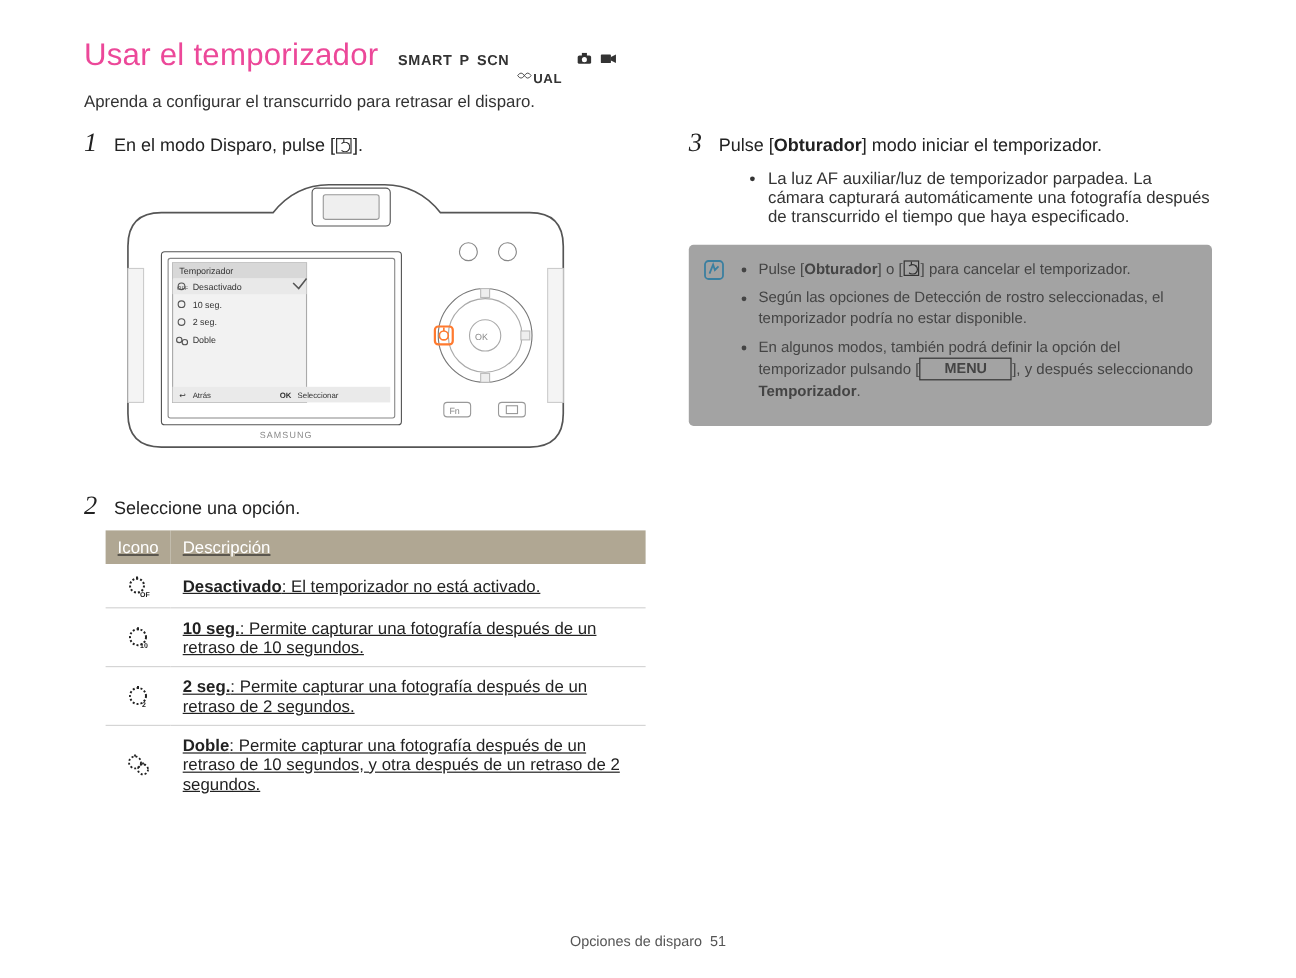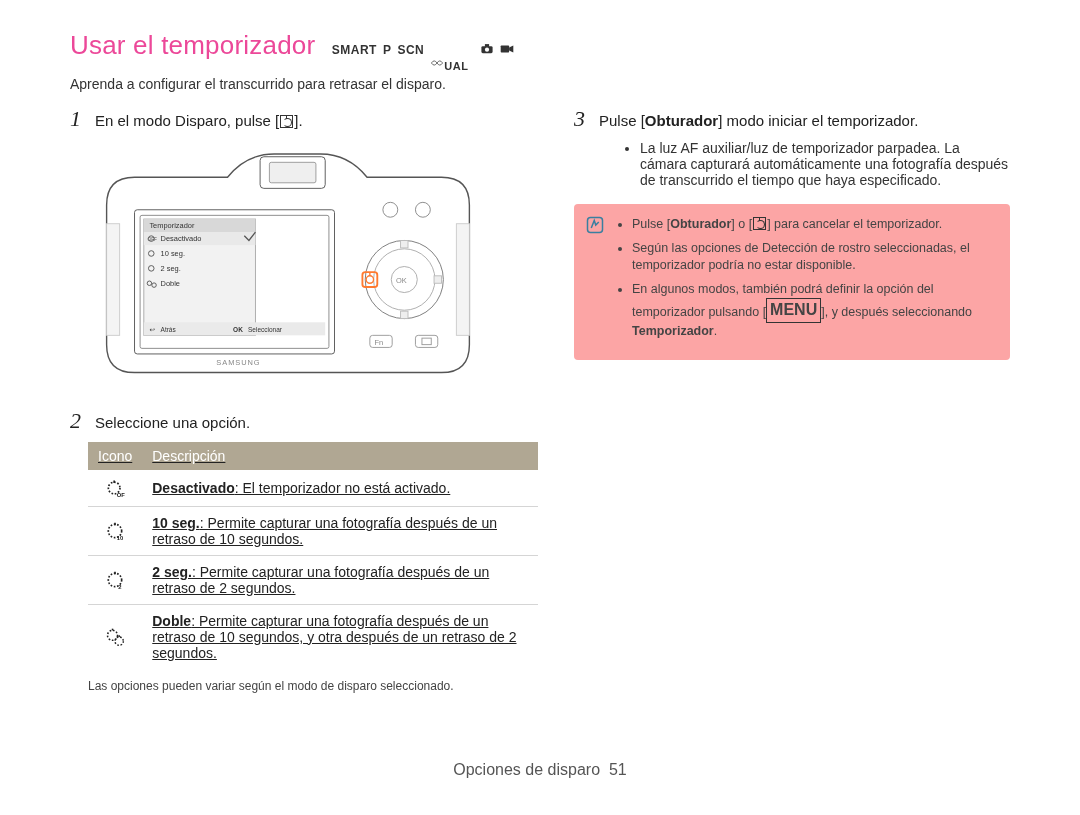--- a/index.html
+++ b/index.html
@@ -126,49 +126,49 @@
     font-size: 12px;
     color: #444;
     margin: 10px 0 0 18px;
   }
   
   .substeps {
     margin: 4px 0 16px 26px;
   }
   .substeps li { font-size:14px; color:#333; margin-bottom:2px; }
   .notebox {
-    background: #fca5a5;
+    background: #a3a3a3;
     border-radius: 4px;
     padding: 12px 14px 14px 44px;
     font-size: 12.5px;
     color: #444;
     position: relative;
     line-height: 1.4;
   }
   .notebox .note-icon {
     position:absolute;
     left:12px; top:12px;
     width:18px; height:18px;
   }
   .notebox ul { margin:0; padding-left: 14px; }
   .notebox li { margin-bottom:6px; }
   .menu-chip {
     display:inline-block;
     border:1px solid #333;
-    padding:0 3px;
-    font-size:16px;
+    padding:0 20px;
+    font-size:12px;
     font-weight:bold;
     vertical-align: 1px;
   }
   .footer {
     position:absolute;
-    bottom:36px;
+    bottom:24px;
     left:0; right:0;
     text-align:center;
-    font-size:16px;
+    font-size:12px;
     color:#555;
   }
 </style>
 </head>
 <body>
 
 <div>
   <span class="page-title">Usar el temporizador</span>
   <span class="mode-row">
     <span class="mode-smart">SMART</span>
@@ -321,21 +321,20 @@
                 <line x1="9" y1="2" x2="9" y2="4" stroke="#222" stroke-width="1.8"></line>
             <circle cx="17" cy="17" r="5" fill="none" stroke="#222" stroke-width="1.8" stroke-dasharray="2 2"></circle>
                 <line x1="17" y1="10" x2="17" y2="12" stroke="#222" stroke-width="1.8"></line>
           </svg>
         </td>
         <td><b>Doble</b><span>: Permite capturar una fotografía después de un retraso de 10 segundos, y otra después de un retraso de 2 segundos.</span></td>
       </tr>
     </tbody>
       </table>
 
-    <div class="table-note">Las opciones pueden variar según el modo de disparo seleccionado.</div>
   </div>
 
   <div class="col">
     <div class="step-row">
       <div class="stepnum">3</div>
       <div class="steptext">
         <span>Pulse [</span><b>Obturador</b><span>] modo iniciar el temporizador.</span>
       </div>
     </div>
     <ul class="substeps">

